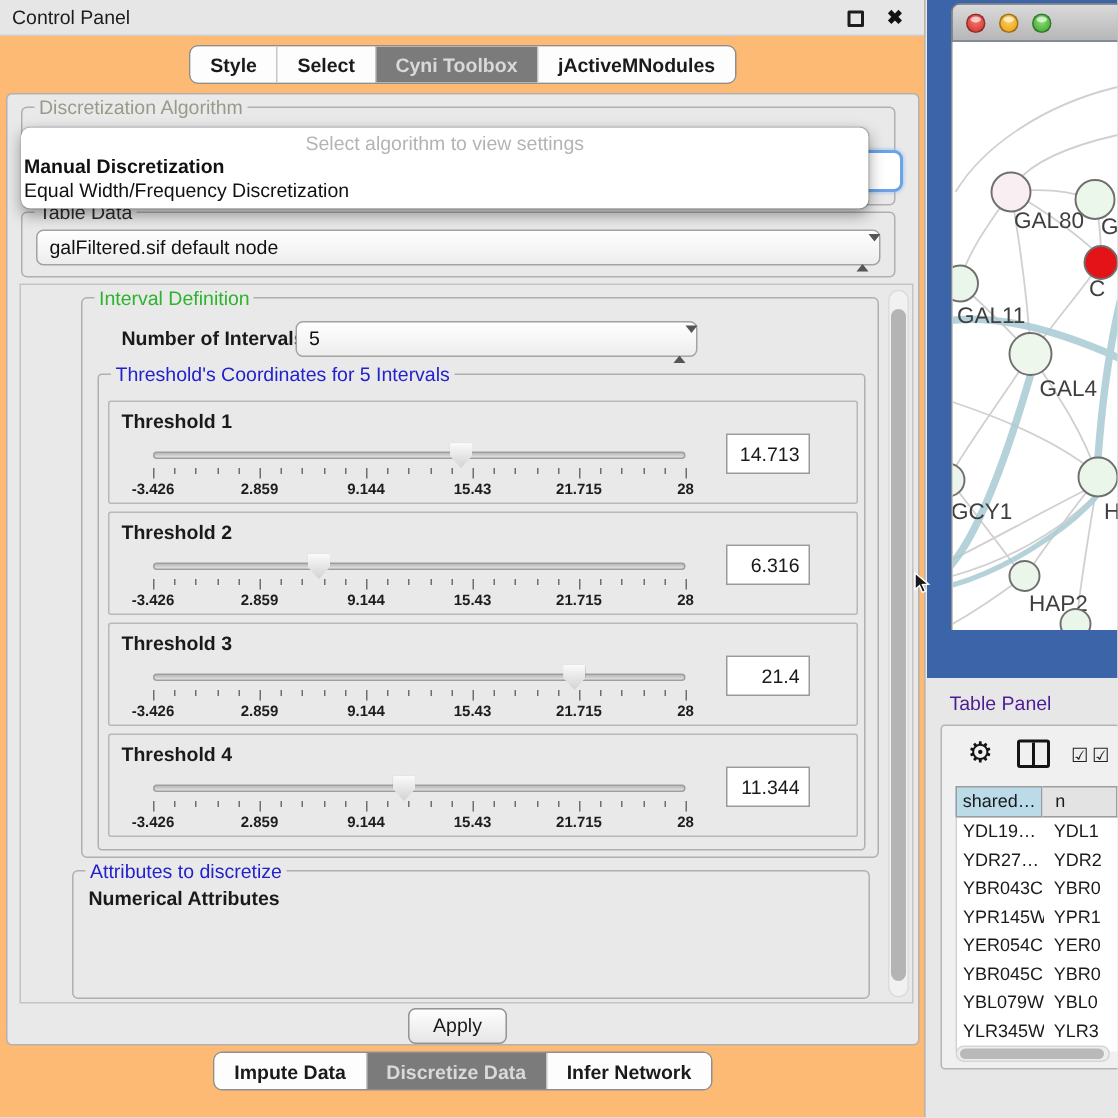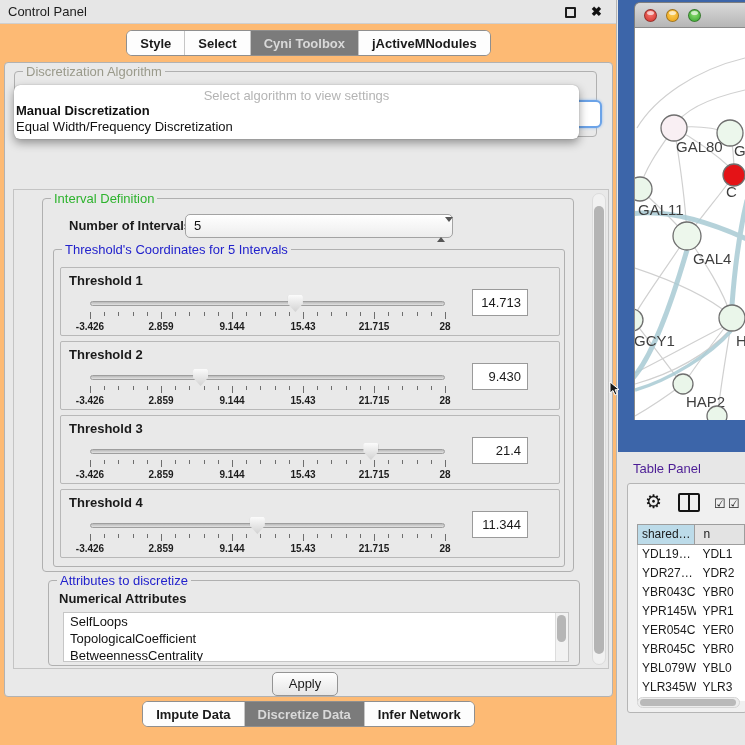--- a/index.html
+++ b/index.html
@@ -43,21 +43,21 @@
   .combo .spinner { position:absolute; right:6px; top:4px; width:9px; }
   .combo .spinner .up { width:0; height:0; border-left:4px solid transparent; border-right:4px solid transparent; border-bottom:5px solid #555; margin-bottom:3px; }
   .combo .spinner .down { width:0; height:0; border-left:4px solid transparent; border-right:4px solid transparent; border-top:5px solid #555; }
   #table-data-combo { left:9px; top:11px; width:563px; }
 
   
   #viewport { position:absolute; left:8px; top:126px; width:596px; height:480px; border:1px solid #c4c4c4; background:#e9e9e9; }
   #vscrollbar { position:absolute; right:2px; top:3px; width:14px; height:472px; background:#f1f1f1; border:1px solid #dcdcdc; border-radius:7px; }
   #vscrollbar .thumb { position:absolute; left:1px; top:12px; width:10px; height:448px; background:#b4b4b4; border-radius:5px; }
 
-  #grp-interval { left:28px; top:8px; width:532px; height:374px; }
+  #grp-interval { left:40px; top:8px; width:532px; height:374px; }
   #grp-interval > .glabel { color:#2db32d; }
   #noi-label { position:absolute; left:26px; top:19px; font-weight:bold; font-size:13px; }
   #noi-combo { left:142px; top:15px; width:268px; }
 
   #grp-thresholds { position:absolute; left:10px; top:50px; width:512px; height:318px; border:1px solid #b0b0b0; border-radius:3px; }
   #grp-thresholds > .glabel { position:absolute; top:-8px; left:8px; background:#e9e9e9; padding:0 3px; color:#2222cc; font-size:13px; }
   #thr-list { position:absolute; left:6px; top:17px; width:500px; display:flex; flex-direction:column; gap:5px; }
   .thr-panel { position:relative; height:69px; border:1px solid #b8b8b8; border-radius:2px; background:#e9e9e9; }
   .thr-panel .t-title { position:absolute; left:8px; top:5px; font-weight:bold; font-size:13px; }
   .thr-slider { position:absolute; left:29px; top:30px; width:355px; height:34px; }
@@ -151,20 +151,27 @@
     </div>
 
     <div id="algo-popup">
       <div class="phead">Select algorithm to view settings</div>
       <div id="algo-options">
           <div class="popt em">Manual Discretization</div>
           <div class="popt">Equal Width/Frequency Discretization</div>
         </div>
     </div>
 
+    <div class="group" id="grp-table-data">
+      <span class="glabel">Table Data</span>
+      <div class="combo" id="table-data-combo">
+        <span>galFiltered.sif default node</span>
+        <span class="spinner"><span class="up"></span><span class="down"></span></span>
+      </div>
+    </div>
 
     <div id="viewport">
       <div class="group" id="grp-interval">
         <span class="glabel">Interval Definition</span>
         <span id="noi-label">Number of Intervals</span>
         <div class="combo" id="noi-combo">
           <span>5</span>
           <span class="spinner"><span class="up"></span><span class="down"></span></span>
         </div>
         <div id="grp-thresholds">
@@ -250,21 +257,21 @@
                   </div>
       <div class="thr-labels">
                     <span class="tlabel" style="left: 0%;">-3.426</span>
                     <span class="tlabel" style="left: 20%;">2.859</span>
                     <span class="tlabel" style="left: 40%;">9.144</span>
                     <span class="tlabel" style="left: 60%;">15.43</span>
                     <span class="tlabel" style="left: 80%;">21.715</span>
                     <span class="tlabel" style="left: 100%;">28</span>
                   </div>
     </div>
-    <div class="t-value">9.430</div>
+    <div class="t-value">6.316</div>
   </div>
 
   <div class="thr-panel">
     <span class="t-title">Threshold 3</span>
     <div class="thr-slider">
       <div class="thr-track"></div>
       <div class="thr-thumb" style="left: 79%;"></div>
       <div class="thr-ticks">
                     <span class="tick maj" style="left: 0%;"></span>
                     <span class="tick" style="left: 4%;"></span>
@@ -349,30 +356,20 @@
     </div>
     <div class="t-value">11.344</div>
   </div>
 </div>
         </div>
       </div>
 
       <div class="group" id="grp-attrs">
         <span class="glabel">Attributes to discretize</span>
         <span id="attrs-title">Numerical Attributes</span>
-        <div id="attrs-list">
-          <div id="attrs-items">
-              <div class="item">SelfLoops</div>
-              <div class="item">TopologicalCoefficient</div>
-              <div class="item">BetweennessCentrality</div>
-            </div>
-          <div id="attrs-scroll">
-              <div class="thumb"></div>
-            </div>
-        </div>
       </div>
 
       <div id="vscrollbar">
           <div class="thumb"></div>
         </div>
     </div>
 
     <div id="apply-btn">Apply</div>
   </div>
 

